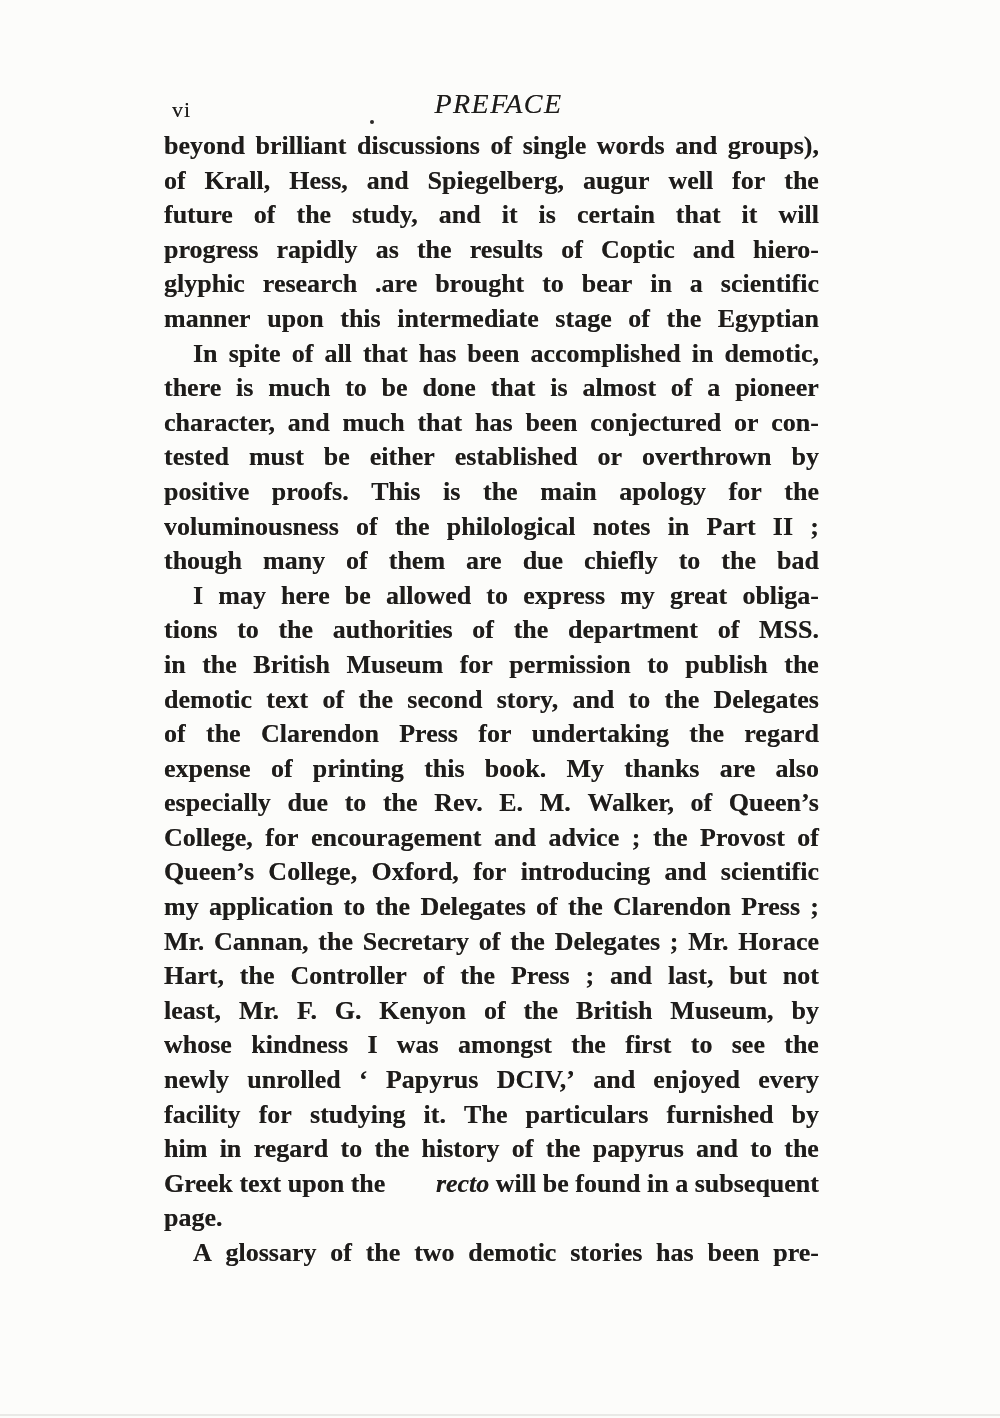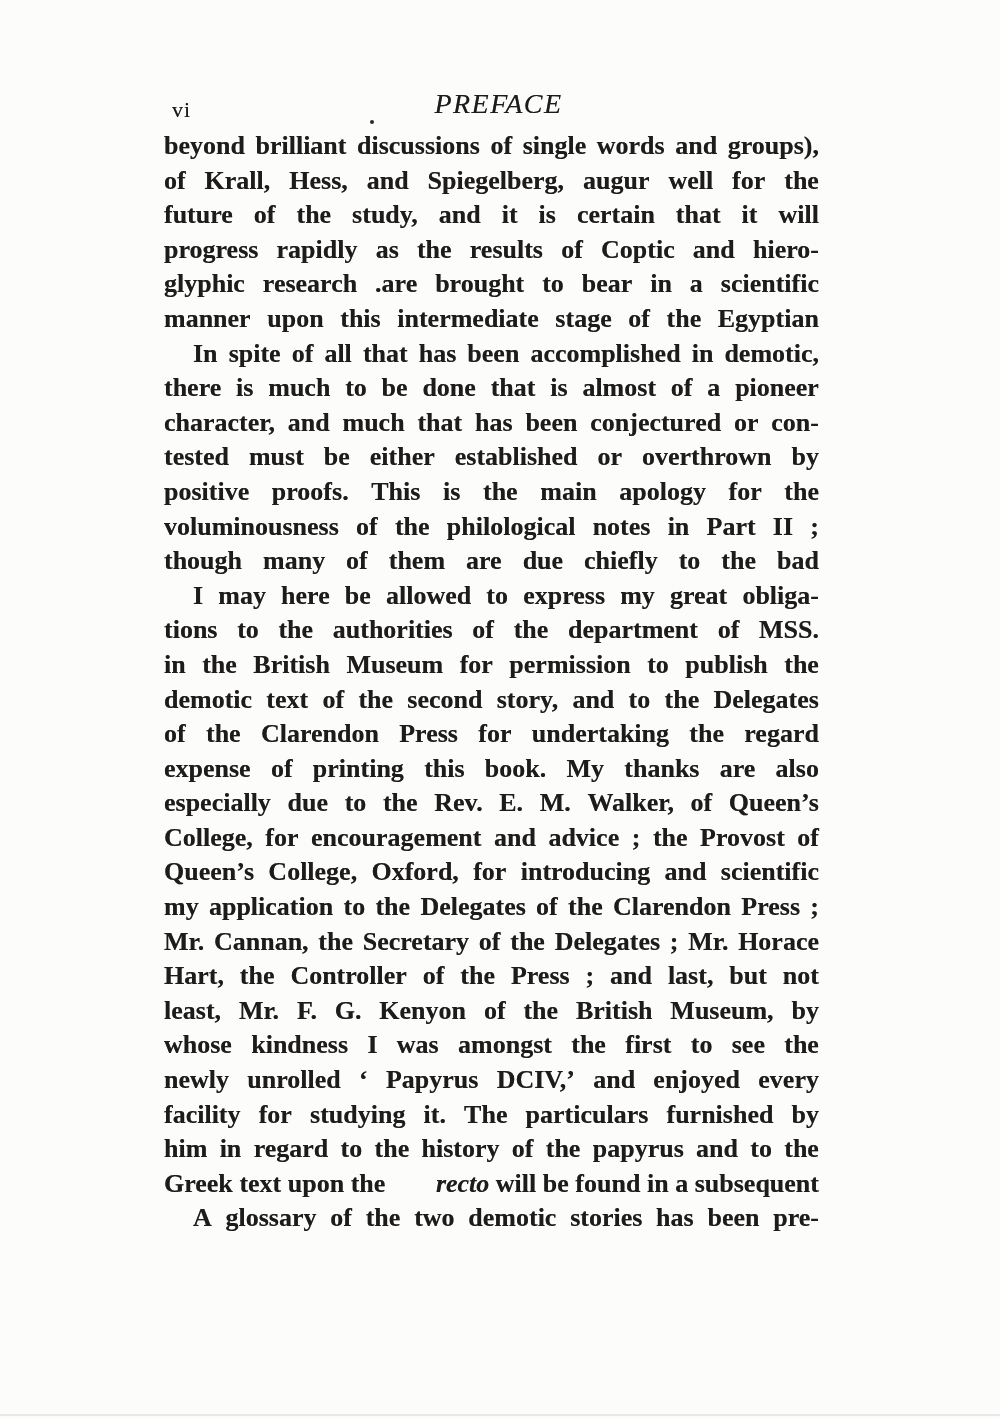--- a/index.html
+++ b/index.html
@@ -437,20 +437,21 @@
         <span class="w">upon</span>
         <span class="w">the</span>
         <span class="w"><em>recto</em></span>
         <span class="w">will</span>
         <span class="w">be</span>
         <span class="w">found</span>
         <span class="w">in</span>
         <span class="w">a</span>
         <span class="w">subsequent</span>
       </div>
+      <div class="line"><span class="w">page.</span></div>
       <div class="line just ind">
         <span class="w">A</span>
         <span class="w">glossary</span>
         <span class="w">of</span>
         <span class="w">the</span>
         <span class="w">two</span>
         <span class="w">demotic</span>
         <span class="w">stories</span>
         <span class="w">has</span>
         <span class="w">been</span>

